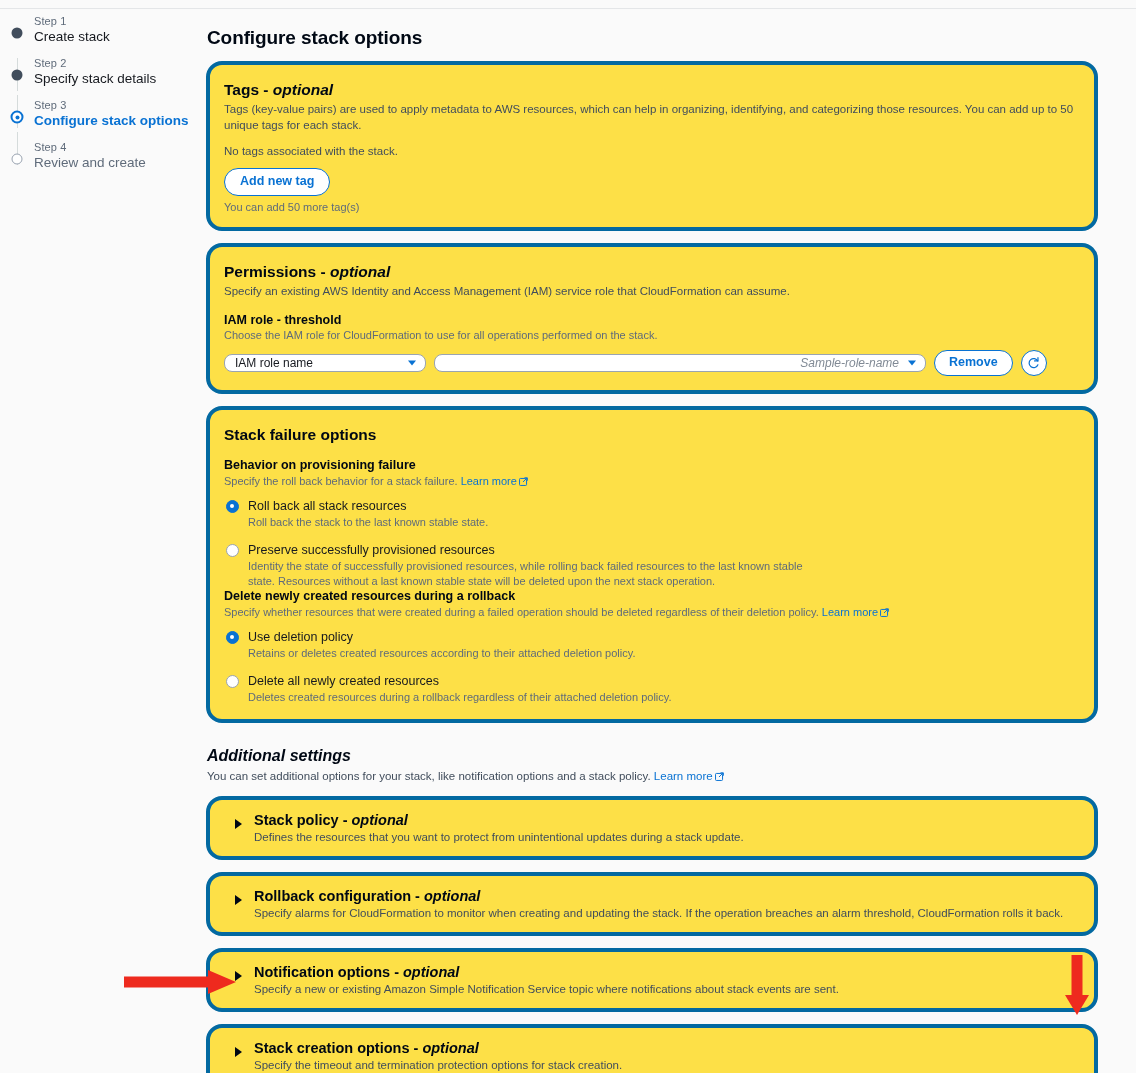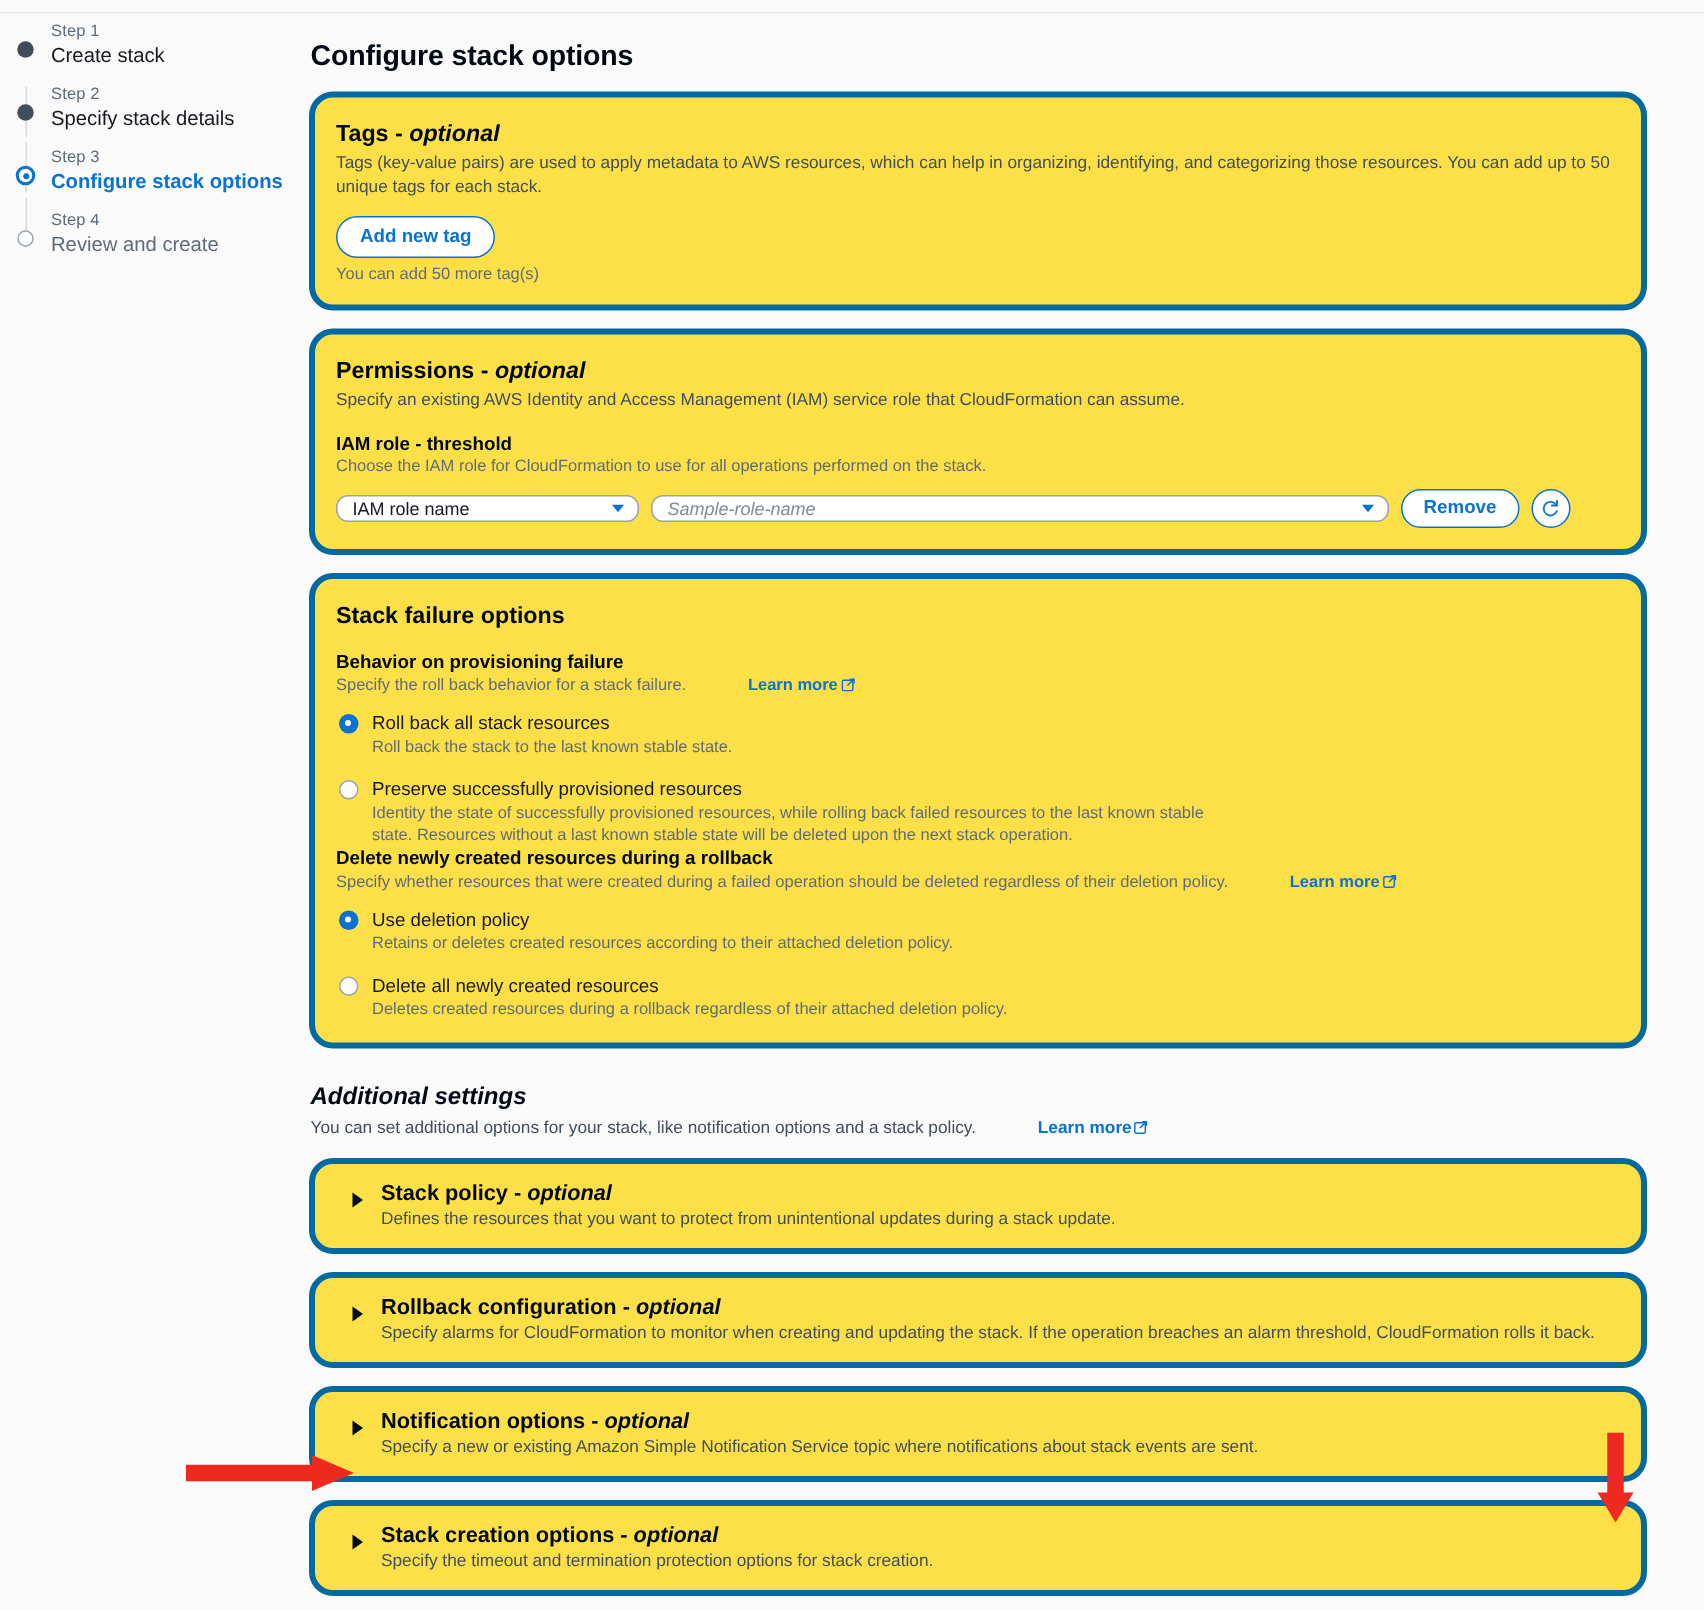--- a/index.html
+++ b/index.html
@@ -93,21 +93,21 @@
 
   .row { display: flex; align-items: center; gap: 8px; margin-top: 8px; }
   .select {
     position: relative; height: 18px; border: 1px solid #9aa4b1;
     border-radius: 8px; background: #fff;
     display: flex; align-items: center;
     padding: 0 26px 0 10px; font-size: 12px; color: #16191f;
   }
   .select.w1 { width: 202px; }
   .select.w2 { width: 492px; }
-  .select.placeholder { color: #818a95; font-style: italic; }
+  .select.placeholder { color: #818a95; font-style: italic; justify-content: flex-end; }
   .caret {
     position: absolute; right: 9px; top: 50%;
     width: 0; height: 0; transform: translateY(-50%);
     border-left: 4.5px solid transparent;
     border-right: 4.5px solid transparent;
     border-top: 5.5px solid #0972d3;
   }
   .icon-btn-round {
     width: 26px; height: 26px; border-radius: 50%;
     border: 1.3px solid #0972d3; background: #fff;
@@ -128,21 +128,21 @@
   .opt .radio.on::after {
     content: ""; position: absolute; left: 3.4px; top: 3.4px;
     width: 4px; height: 4px; border-radius: 50%; background: #fff;
   }
   .opt-title { font-size: 12.5px; color: #16191f; line-height: 16px; }
   .opt-desc { font-size: 11px; color: #5f6b7a; line-height: 15px; margin-top: 1px; }
 
   .sub-label { font-size: 12.5px; font-weight: bold; color: #000814; }
   .sub-desc { font-size: 11px; color: #5f6b7a; margin-top: 2px; line-height: 14px; }
 
-  a.lm { color: #0972d3; text-decoration: none; font-weight: bold; margin-left: 38px; }
+  a.lm { color: #0972d3; text-decoration: none; font-weight: normal; }
   .extlink { display: inline-block; vertical-align: -1px; margin-left: 2px; }
 
   .section-h {
     font-size: 16px; font-weight: bold; color: #000814;
     margin: 24px 0 0 1px;
     font-style: italic;
   }
   .section-desc { font-size: 11.5px; color: #414d5c; margin: 5px 0 0 1px; }
 
   .expander { position: relative; padding-left: 30px; }
@@ -195,20 +195,21 @@
       <div class="steplabel">Review and create</div>
     </div>
   </div>
 
   <div class="main">
     <div class="page-title">Configure stack options</div>
 
     <div class="card">
       <div class="card-h"><span>Tags - </span><em>optional</em></div>
       <div class="card-desc">Tags (key-value pairs) are used to apply metadata to AWS resources, which can help in organizing, identifying, and categorizing those resources. You can add up to 50 unique tags for each stack.</div>
+      <div class="muted-line">No tags associated with the stack.</div>
       <div style="margin-top:11px;">
         <button class="btn">Add new tag</button>
       </div>
       <div class="hint">You can add 50 more tag(s)</div>
     </div>
 
     <div class="card">
       <div class="card-h"><span>Permissions - </span><em>optional</em></div>
       <div class="card-desc">Specify an existing AWS Identity and Access Management (IAM) service role that CloudFormation can assume.</div>
       <div class="field-label">IAM role - threshold</div>

